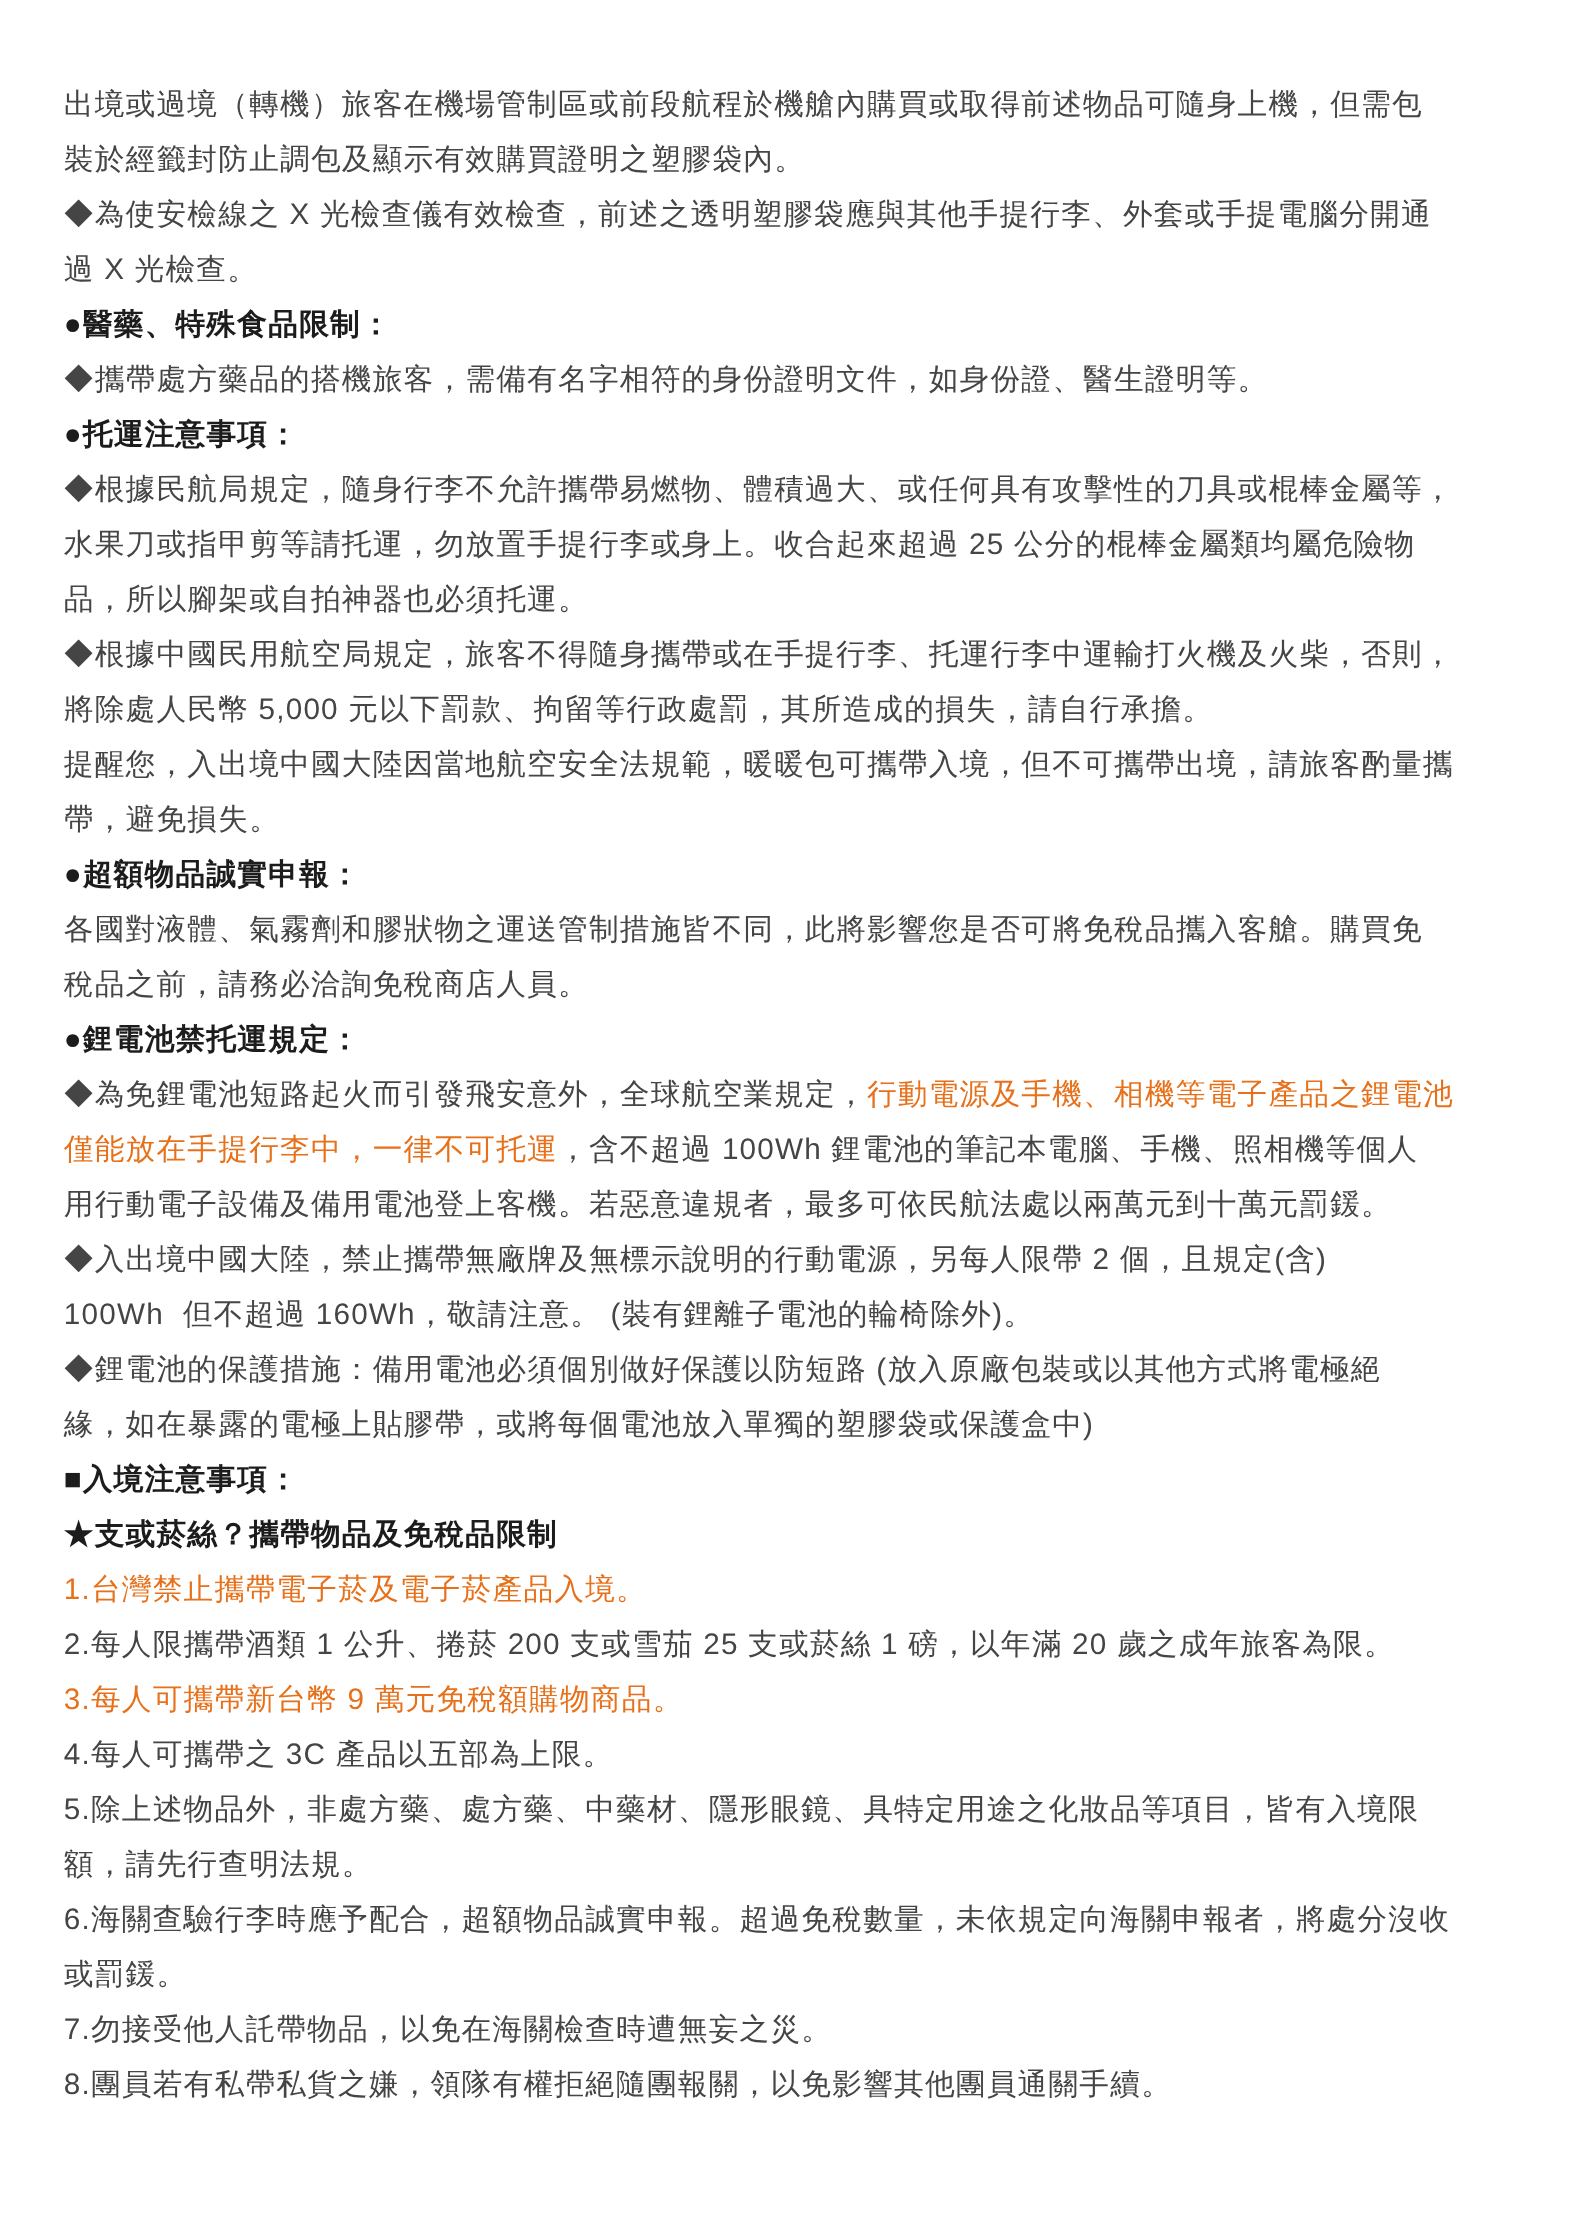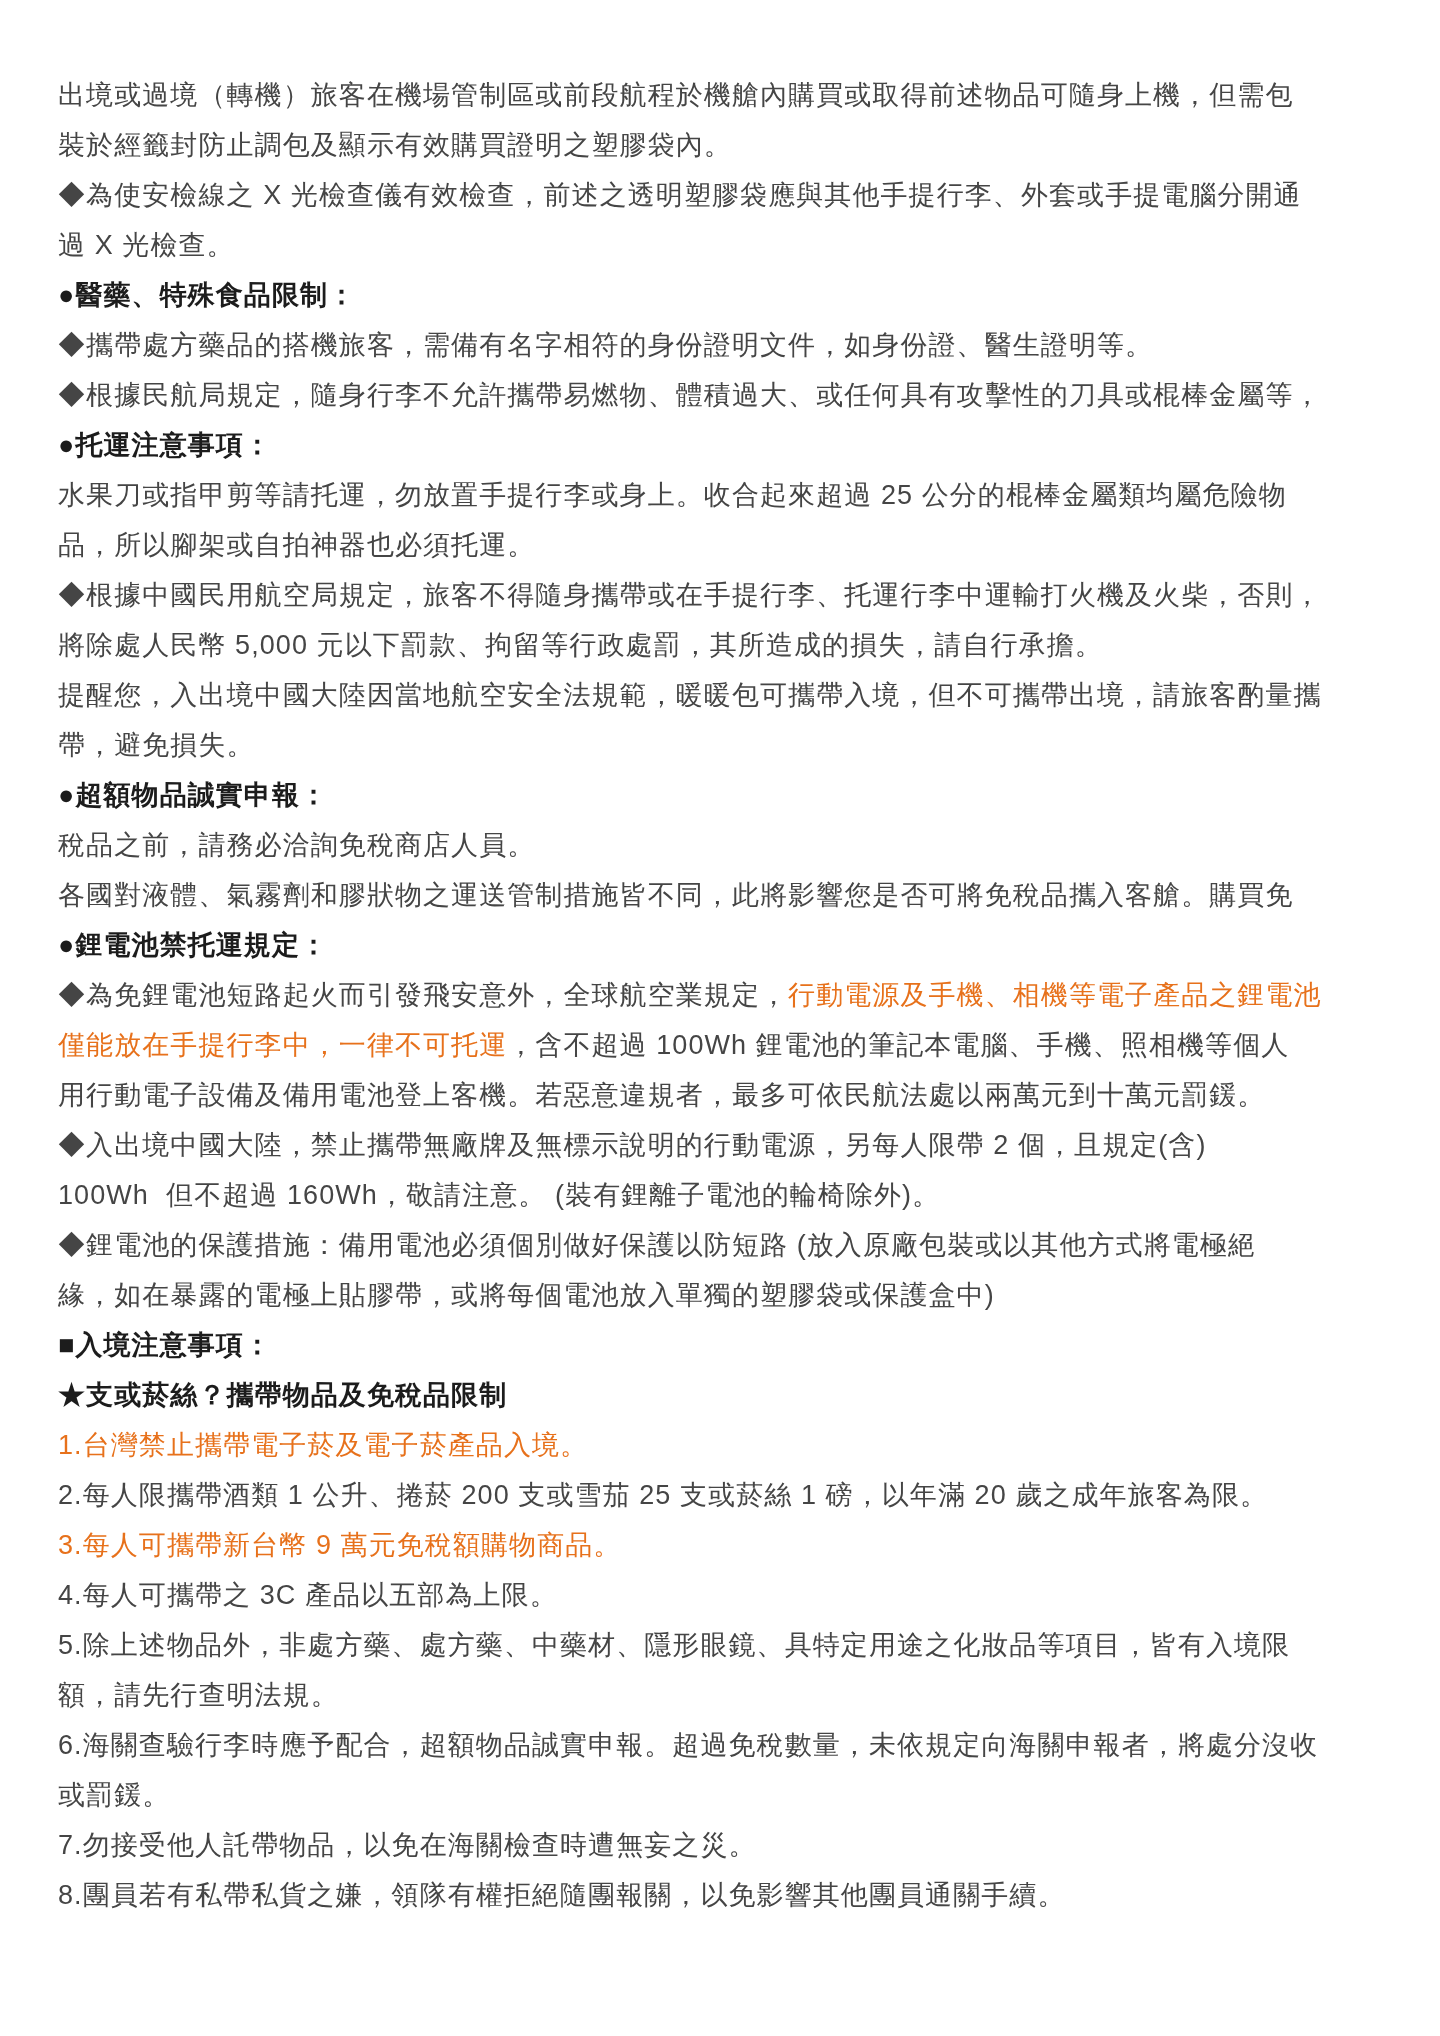--- a/index.html
+++ b/index.html
@@ -42,31 +42,31 @@
 <body>
 
 <div class="page">
   <div class="notice-body" id="notice-body">
       <div class="line"><span class="seg-normal">出境或過境（轉機）旅客在機場管制區或前段航程於機艙內購買或取得前述物品可隨身上機，但需包</span></div>
       <div class="line"><span class="seg-normal">裝於經籤封防止調包及顯示有效購買證明之塑膠袋內。</span></div>
       <div class="line"><span class="seg-normal">◆為使安檢線之 X 光檢查儀有效檢查，前述之透明塑膠袋應與其他手提行李、外套或手提電腦分開通</span></div>
       <div class="line"><span class="seg-normal">過 X 光檢查。</span></div>
       <div class="line"><span class="seg-bold">●醫藥、特殊食品限制：</span></div>
       <div class="line"><span class="seg-normal">◆攜帶處方藥品的搭機旅客，需備有名字相符的身份證明文件，如身份證、醫生證明等。</span></div>
+      <div class="line"><span class="seg-bold">●托運注意事項：</span></div>
       <div class="line"><span class="seg-normal">◆根據民航局規定，隨身行李不允許攜帶易燃物、體積過大、或任何具有攻擊性的刀具或棍棒金屬等，</span></div>
-      <div class="line"><span class="seg-bold">●托運注意事項：</span></div>
       <div class="line"><span class="seg-normal">水果刀或指甲剪等請托運，勿放置手提行李或身上。收合起來超過 25 公分的棍棒金屬類均屬危險物</span></div>
       <div class="line"><span class="seg-normal">品，所以腳架或自拍神器也必須托運。</span></div>
       <div class="line"><span class="seg-normal">◆根據中國民用航空局規定，旅客不得隨身攜帶或在手提行李、托運行李中運輸打火機及火柴，否則，</span></div>
       <div class="line"><span class="seg-normal">將除處人民幣 5,000 元以下罰款、拘留等行政處罰，其所造成的損失，請自行承擔。</span></div>
       <div class="line"><span class="seg-normal">提醒您，入出境中國大陸因當地航空安全法規範，暖暖包可攜帶入境，但不可攜帶出境，請旅客酌量攜</span></div>
       <div class="line"><span class="seg-normal">帶，避免損失。</span></div>
       <div class="line"><span class="seg-bold">●超額物品誠實申報：</span></div>
+      <div class="line"><span class="seg-normal">各國對液體、氣霧劑和膠狀物之運送管制措施皆不同，此將影響您是否可將免稅品攜入客艙。購買免</span></div>
       <div class="line"><span class="seg-normal">稅品之前，請務必洽詢免稅商店人員。</span></div>
-      <div class="line"><span class="seg-normal">各國對液體、氣霧劑和膠狀物之運送管制措施皆不同，此將影響您是否可將免稅品攜入客艙。購買免</span></div>
       <div class="line"><span class="seg-bold">●鋰電池禁托運規定：</span></div>
       <div class="line"><span class="seg-normal">◆為免鋰電池短路起火而引發飛安意外，全球航空業規定，</span><span class="seg-accent">行動電源及手機、相機等電子產品之鋰電池</span></div>
       <div class="line"><span class="seg-accent">僅能放在手提行李中，一律不可托運</span><span class="seg-normal">，含不超過 100Wh 鋰電池的筆記本電腦、手機、照相機等個人</span></div>
       <div class="line"><span class="seg-normal">用行動電子設備及備用電池登上客機。若惡意違規者，最多可依民航法處以兩萬元到十萬元罰鍰。</span></div>
       <div class="line"><span class="seg-normal">◆入出境中國大陸，禁止攜帶無廠牌及無標示說明的行動電源，另每人限帶 2 個，且規定(含)</span></div>
       <div class="line"><span class="seg-normal">100Wh  但不超過 160Wh，敬請注意。 (裝有鋰離子電池的輪椅除外)。</span></div>
       <div class="line"><span class="seg-normal">◆鋰電池的保護措施：備用電池必須個別做好保護以防短路 (放入原廠包裝或以其他方式將電極絕</span></div>
       <div class="line"><span class="seg-normal">緣，如在暴露的電極上貼膠帶，或將每個電池放入單獨的塑膠袋或保護盒中)</span></div>
       <div class="line"><span class="seg-bold">■入境注意事項：</span></div>
       <div class="line"><span class="seg-bold">★支或菸絲？攜帶物品及免稅品限制</span></div>

